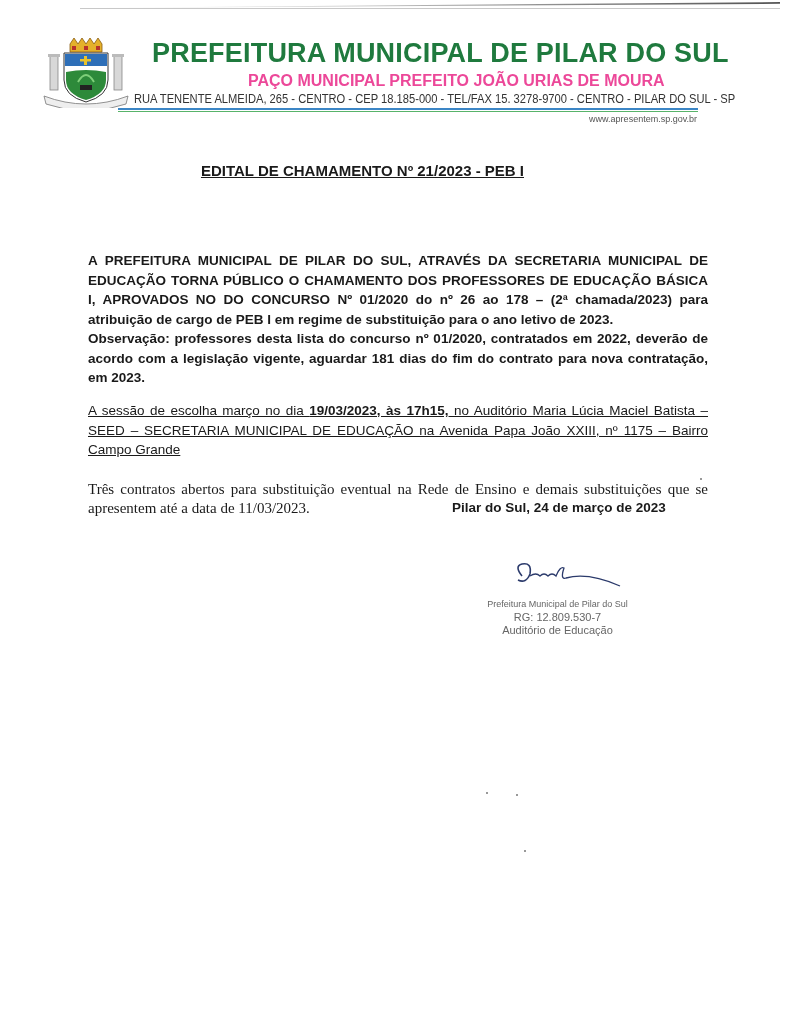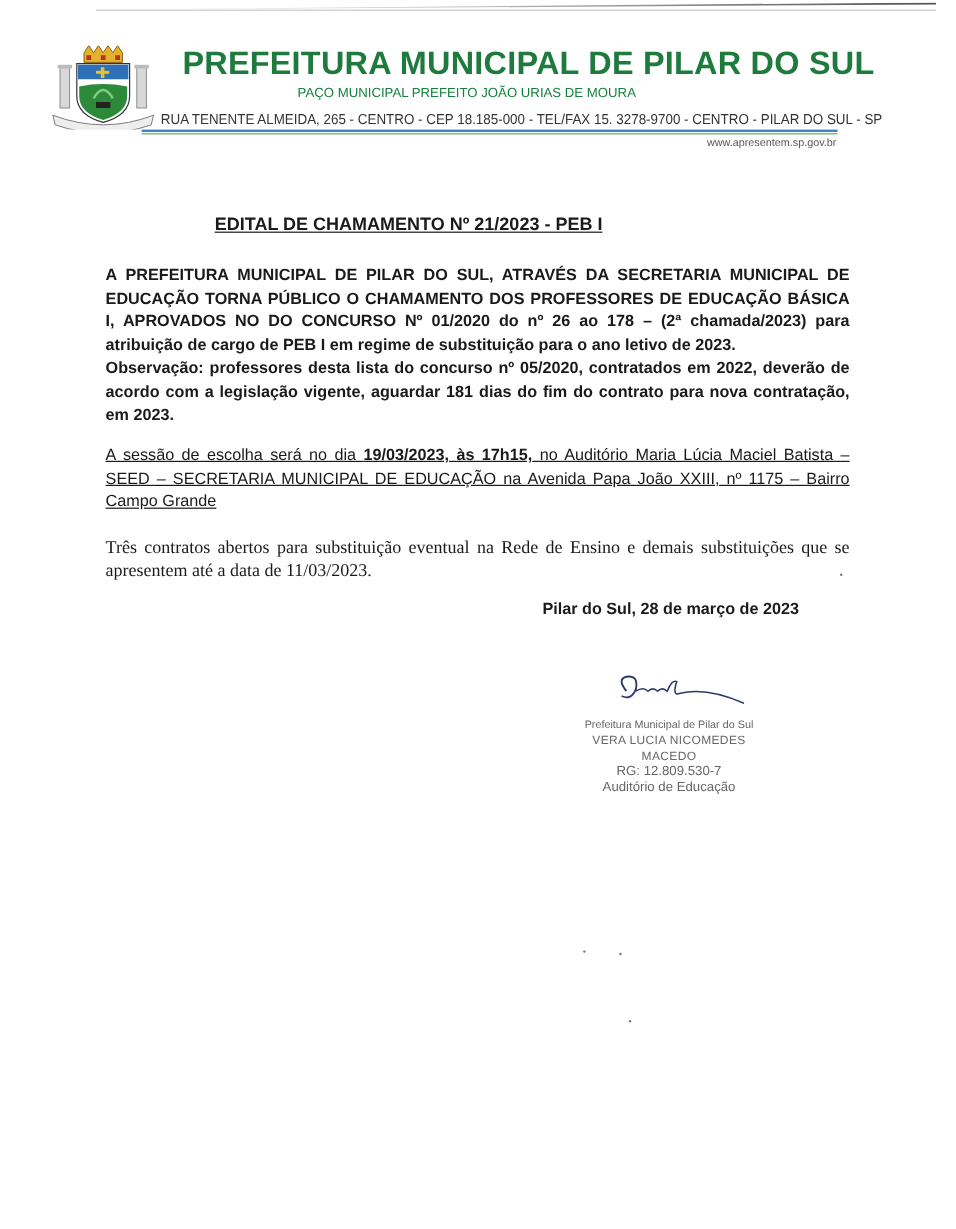--- a/index.html
+++ b/index.html
@@ -12,38 +12,38 @@
       background: linear-gradient(to right, rgba(0,0,0,0) 0%, rgba(80,80,80,0.35) 40%, rgba(40,40,40,0.8) 100%);
       clip-path: polygon(0 100%, 100% 0, 100% 30%, 0 100%);
     }
     .scan-line2 { position: absolute; left: 80px; top: 8px; width: 700px; height: 1px; background: #c8c8c8; }
     .crest { position: absolute; left: 40px; top: 38px; width: 92px; height: 70px; }
     .title {
       position: absolute; left: 152px; top: 38px; font-size: 27px; font-weight: bold; color: #1f7a3e;
       letter-spacing: 0.2px; white-space: nowrap;
     }
     .subtitle {
-      position: absolute; left: 248px; top: 72px; font-size: 11px; font-weight: normal; color: #15803d;
+      position: absolute; left: 248px; top: 72px; font-size: 16px; font-weight: bold; color: #ec4899;
       white-space: nowrap;
     }
     .address {
       position: absolute; left: 134px; top: 92px; font-size: 12px; color: #333; white-space: nowrap;
       transform: scaleX(0.93); transform-origin: left;
     }
     .rule-blue { position: absolute; left: 118px; top: 108px; width: 580px; height: 2px; background: #3c86c6; }
     .rule-green { position: absolute; left: 118px; top: 111px; width: 580px; height: 1px; background: #58b36a; }
     .website {
       position: absolute; right: 100px; top: 114px; font-size: 9px; color: #555; white-space: nowrap;
     }
     .doc-title {
-      position: absolute; left: 0; width: 681px; top: 179px; text-align: center;
-      font-size: 15px; font-weight: bold; text-decoration: underline;
+      position: absolute; left: 0; width: 681px; top: 162px; text-align: center;
+      font-size: 15px; font-weight: bold; text-decoration: underline; padding-left: 22px;
     }
     .para {
-      position: absolute; left: 88px; width: 620px; font-size: 13.5px; line-height: 19.5px; text-align: justify;
+      position: absolute; left: 88px; width: 620px; font-size: 13.5px; line-height: 19.5px; text-align: justify; margin-top: 32px;
     }
     .p1 { top: 219px; font-weight: bold; }
     .p2 { top: 297px; font-weight: bold; }
     .p3 { top: 369px; text-decoration: underline; }
     .p4 { top: 448px; font-family: "Liberation Serif", serif; font-size: 15px; line-height: 19px; }
     .place-date {
       position: absolute; left: 452px; top: 500px; font-size: 13.5px; font-weight: bold; white-space: nowrap;
     }
     .signature { position: absolute; left: 508px; top: 562px; width: 120px; height: 36px; }
     .stamp {
@@ -89,37 +89,36 @@
   <div class="subtitle">PAÇO MUNICIPAL PREFEITO JOÃO URIAS DE MOURA</div>
   <div class="address">RUA TENENTE ALMEIDA, 265 - CENTRO - CEP 18.185-000 - TEL/FAX 15. 3278-9700 - CENTRO - PILAR DO SUL - SP</div>
   <div class="rule-blue"></div>
   <div class="rule-green"></div>
   <div class="website">www.apresentem.sp.gov.br</div>
 </div>
 
 <div class="doc-title">EDITAL DE CHAMAMENTO Nº 21/2023 - PEB I</div>
 
 <div class="para p1">A PREFEITURA MUNICIPAL DE PILAR DO SUL, ATRAVÉS DA SECRETARIA MUNICIPAL DE EDUCAÇÃO  TORNA PÚBLICO O CHAMAMENTO DOS PROFESSORES DE EDUCAÇÃO BÁSICA I, APROVADOS NO DO CONCURSO Nº 01/2020 do nº 26 ao 178 – (2ª chamada/2023)  para atribuição de cargo de PEB I em regime de substituição para o ano letivo de 2023.</div>
-<div class="para p2">Observação: professores desta lista do concurso nº 05/2020, contratados em 2022, deverão de acordo com a legislação vigente, aguardar 181 dias do fim do contrato para nova contratação, em 2023.</div>
+<div class="para p2">Observação: professores desta lista do concurso nº 01/2020, contratados em 2022, deverão de acordo com a legislação vigente, aguardar 181 dias do fim do contrato para nova contratação, em 2023.</div>
 
 <div class="para p3">
-  <span>A sessão de escolha será no dia </span><b>19/03/2023, às 17h15,</b><span> no Auditório Maria Lúcia Maciel Batista – SEED – SECRETARIA MUNICIPAL DE EDUCAÇÃO na Avenida Papa João XXIII, nº 1175 – Bairro Campo Grande</span>
+  <span>A sessão de escolha março no dia </span><b>19/03/2023, às 17h15,</b><span> no Auditório Maria Lúcia Maciel Batista – SEED – SECRETARIA MUNICIPAL DE EDUCAÇÃO na Avenida Papa João XXIII, nº 1175 – Bairro Campo Grande</span>
 </div>
 
 <div class="para p4">Três contratos abertos para substituição eventual na Rede de Ensino e demais substituições que se apresentem até a data de 11/03/2023.</div>
 
-<div class="place-date">Pilar do Sul, 28 de março de 2023</div>
+<div class="place-date">Pilar do Sul, 24 de março de 2023</div>
 
 <svg class="signature" viewBox="0 0 120 36">
   <path d="M14 14 Q6 4 14 2 Q24 0 22 12 Q18 22 10 18" fill="none" stroke="#2b3a6b" stroke-width="1.6"></path>
   <path d="M22 14 Q28 10 32 14 Q36 10 40 14 Q44 10 48 14 Q52 4 56 6 Q52 18 58 16 Q80 10 112 24" fill="none" stroke="#2b3a6b" stroke-width="1.3"></path>
 </svg>
 <div class="stamp">
   <div class="s1">Prefeitura Municipal de Pilar do Sul</div>
-  <div class="s2">VERA LUCIA NICOMEDES MACEDO</div>
   <div class="s3">RG: 12.809.530-7</div>
   <div class="s4">Auditório de Educação</div>
 </div>
 
 <div class="dot" style="left:700px; top:478px;"></div>
 <div class="dot" style="left:486px; top:792px;"></div>
 <div class="dot" style="left:516px; top:794px;"></div>
 <div class="dot" style="left:524px; top:850px;"></div>
 
 </body></html>

